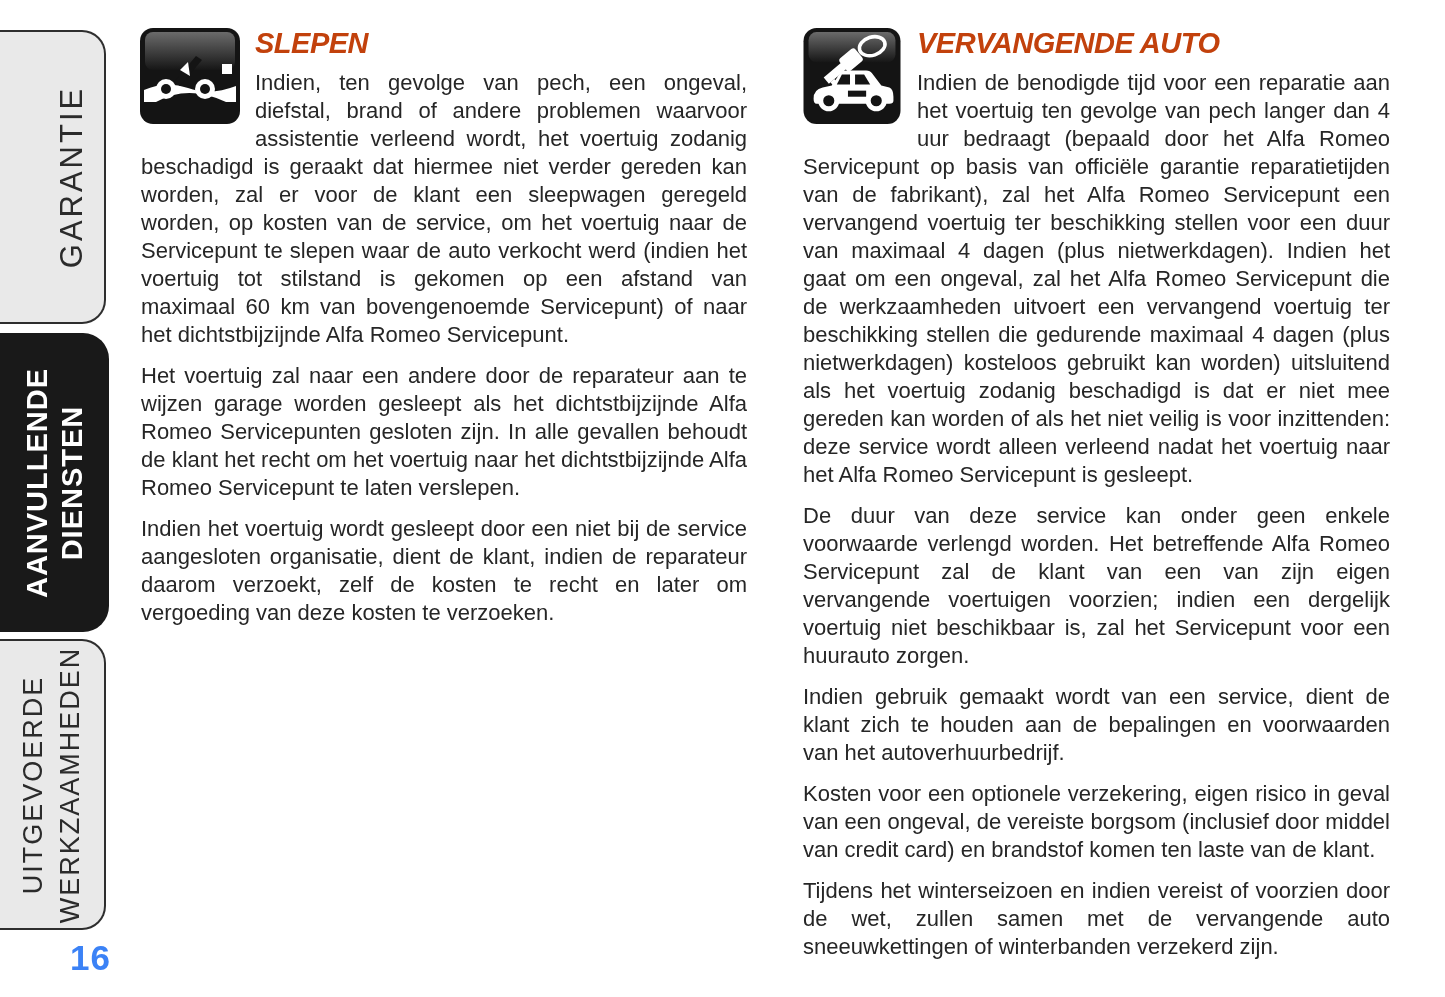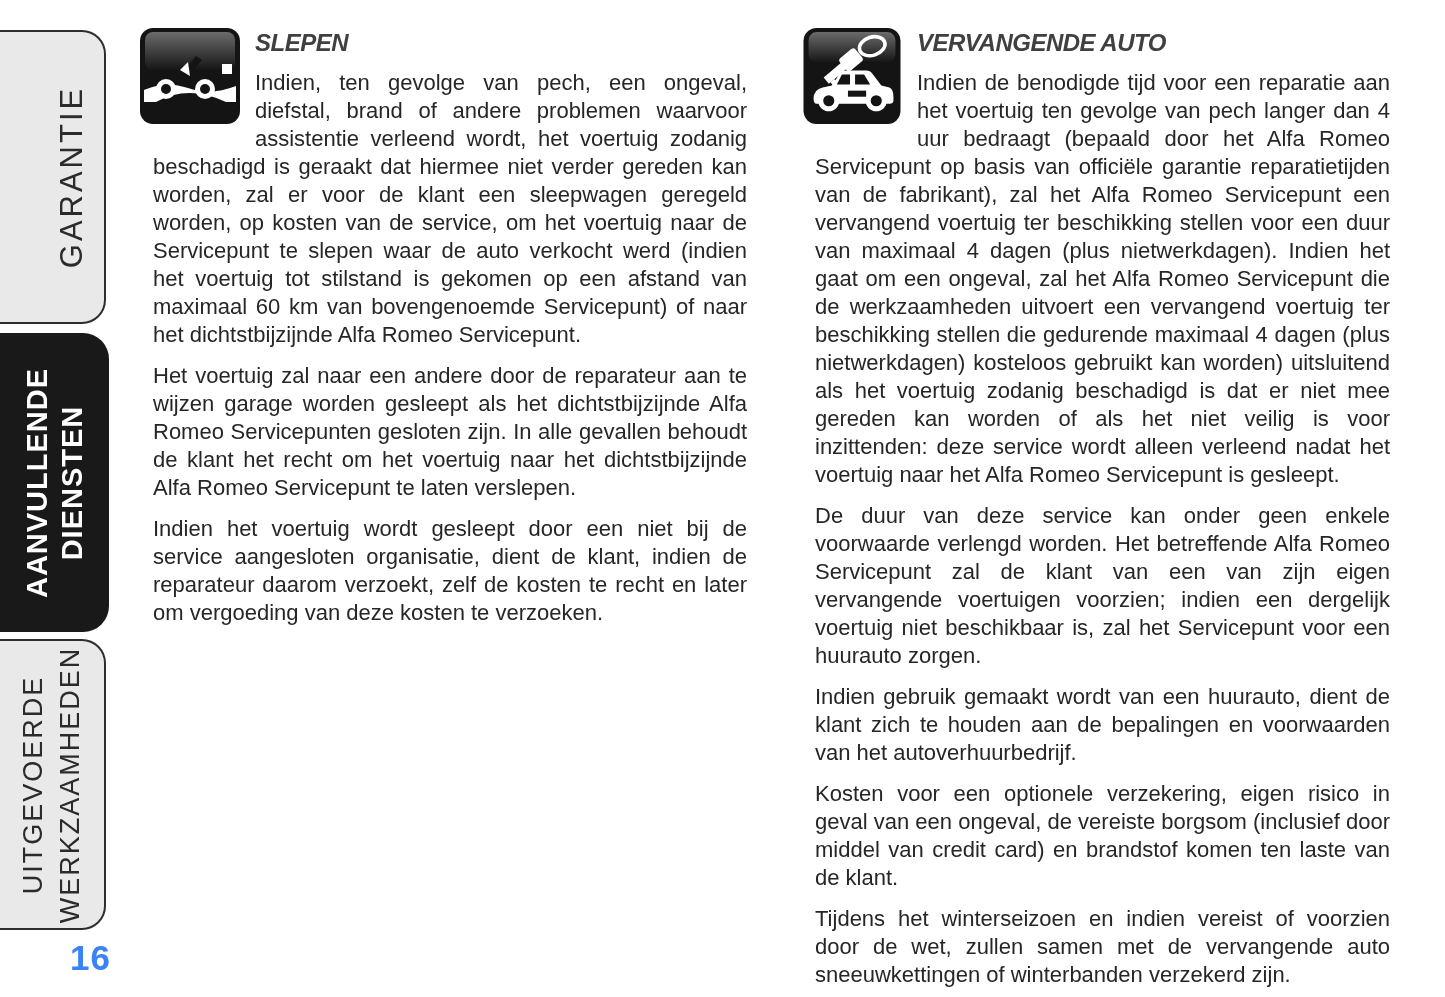--- a/index.html
+++ b/index.html
@@ -89,29 +89,29 @@
   .column-right { left: 802px; width: 588px; }
 
   .section-icon {
     float: left;
     width: 100px;
     height: 96px;
     margin: 2px 15px 8px 0;
   }
   .section-title {
     margin: 0 0 9px 0;
-    font-size: 24px;
+    font-size: 29px;
     font-weight: 700;
     font-style: italic;
     letter-spacing: -0.5px;
-    color: #404040;
+    color: #c2410c;
     line-height: 34px;
   }
   .column p {
-    margin: 0 0 13px 13px;
+    margin: 0 0 13px 1px;
     font-size: 22px;
     line-height: 28px;
     text-align: justify;
   }
   .column p:last-child { margin-bottom: 0; }
 </style>
 </head>
 <body>
 
 <div class="page">
@@ -176,18 +176,18 @@
       <path d="M10 70 Q10 61 19 59 L28 57 L36 45 Q38 42 42 42 L62 42 Q66 42 68 45 L77 57 L85 59 Q89 61 89 68 L89 72 Q89 75 85 75 L13 75 Q10 75 10 70 Z" fill="#ffffff"></path>
       <path d="M38 46 L33 56 L46 56 L46 46 Z" fill="#141414"></path>
       <path d="M51 46 L51 56 L66 56 L60 46 Z" fill="#141414"></path>
       <rect x="44" y="62" width="18" height="6" fill="#141414"></rect>
       <circle cx="25" cy="72" r="8" fill="#141414" stroke="#ffffff" stroke-width="5"></circle>
       <circle cx="72" cy="72" r="8" fill="#141414" stroke="#ffffff" stroke-width="5"></circle>
     </svg>
     <h2 class="section-title">VERVANGENDE AUTO</h2>
     <p>Indien de benodigde tijd voor een reparatie aan het voertuig ten gevolge van pech langer dan 4 uur bedraagt (bepaald door het Alfa Romeo Servicepunt op basis van officiële garantie reparatietijden van de fabrikant), zal het Alfa Romeo Servicepunt een vervangend voertuig ter beschikking stellen voor een duur van maximaal 4 dagen (plus nietwerkdagen). Indien het gaat om een ongeval, zal het Alfa Romeo Servicepunt die de werkzaamheden uitvoert een vervangend voertuig ter beschikking stellen die gedurende maximaal 4 dagen (plus nietwerkdagen) kosteloos gebruikt kan worden) uitsluitend als het voertuig zodanig beschadigd is dat er niet mee gereden kan worden of als het niet veilig is voor inzittenden: deze service wordt alleen verleend nadat het voertuig naar het Alfa Romeo Servicepunt is gesleept.</p>
     <p>De duur van deze service kan onder geen enkele voorwaarde verlengd worden. Het betreffende Alfa Romeo Servicepunt zal de klant van een van zijn eigen vervangende voertuigen voorzien; indien een dergelijk voertuig niet beschikbaar is, zal het Servicepunt voor een huurauto zorgen.</p>
-    <p>Indien gebruik gemaakt wordt van een huurauto, dient de klant zich te houden aan de bepalingen en voorwaarden van het autoverhuurbedrijf.</p>
+    <p>Indien gebruik gemaakt wordt van een service, dient de klant zich te houden aan de bepalingen en voorwaarden van het autoverhuurbedrijf.</p>
     <p>Kosten voor een optionele verzekering, eigen risico in geval van een ongeval, de vereiste borgsom (inclusief door middel van credit card) en brandstof komen ten laste van de klant.</p>
     <p>Tijdens het winterseizoen en indien vereist of voorzien door de wet, zullen samen met de vervangende auto sneeuwkettingen of winterbanden verzekerd zijn.</p>
   </div>
 
 </div>
 
 </body></html>

